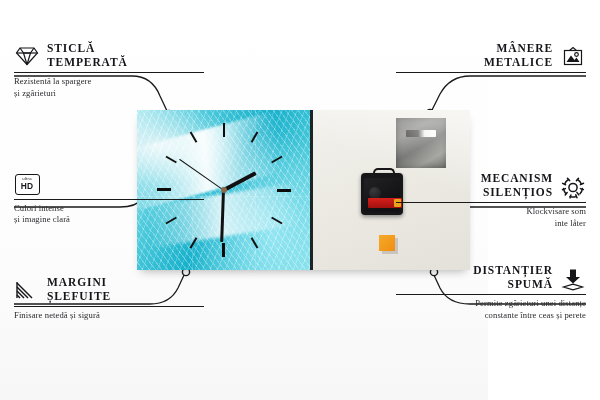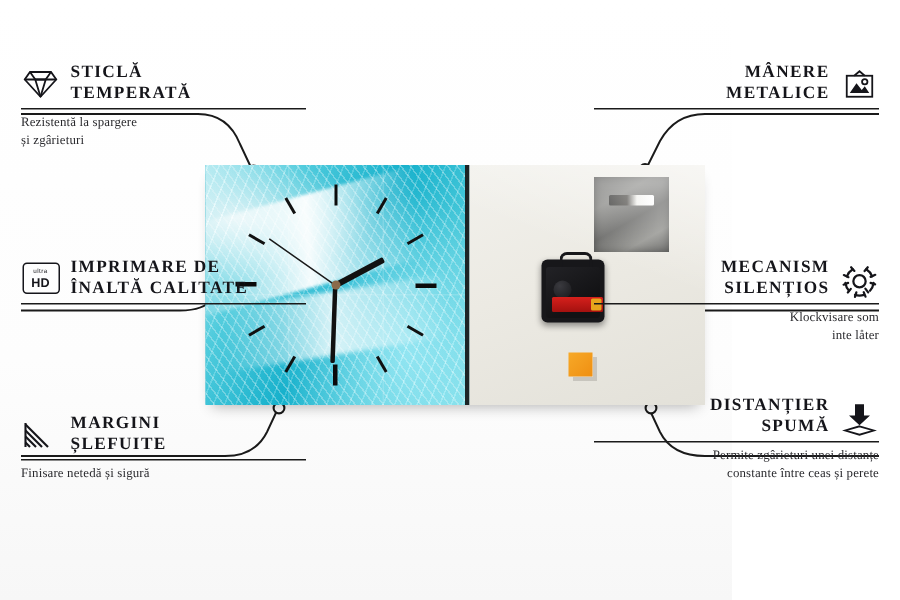--- a/index.html
+++ b/index.html
@@ -409,26 +409,26 @@
   </div>
 
   <div class="feature left" id="feature-print">
     <div class="feat-head">
       <span class="feat-icon">
         <span class="hd-box">
           <span class="hd-ultra">ultra</span>
           <span class="hd-main">HD</span>
         </span>
       </span>
-      <span class="feat-title">
-        <span>IMPRIMARE DE</span><br>
-        <span>ÎNALTĂ CALITATE</span>
-      </span>
     </div>
     <div class="feat-rule"></div>
+    <div class="feat-desc">
+      <span>Culori intense</span><br>
+      <span>și imagine clară</span>
+    </div>
   </div>
 
   <div class="feature left" id="feature-edges">
     <div class="feat-head">
       <span class="feat-icon">
         <svg width="24" height="20" viewBox="0 0 24 20" stroke="#15151a" stroke-width="1.4" fill="none">
           <path d="M2 2 L2 18"></path>
           <path d="M2 3 L17 18"></path>
           <path d="M2 7 L13 18"></path>
           <path d="M2 11 L9 18"></path>

